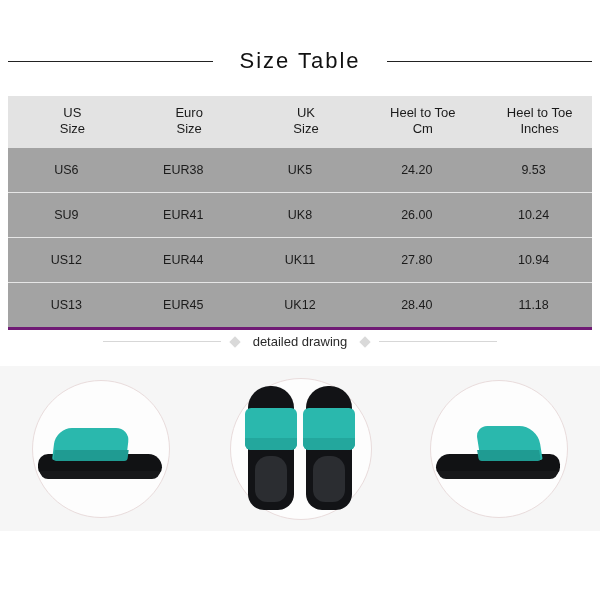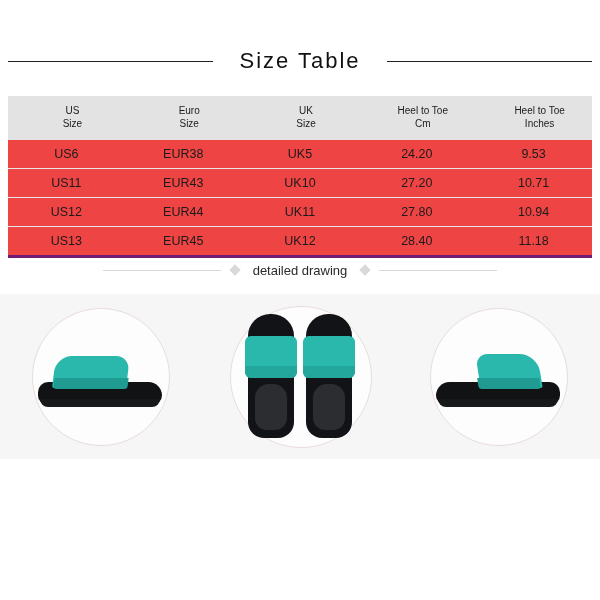--- a/index.html
+++ b/index.html
@@ -49,35 +49,35 @@
     margin-top: 18px;
     padding: 0 8px;
   }
   table.size-table {
     width: 100%;
     border-collapse: collapse;
     table-layout: fixed;
   }
   table.size-table thead th {
     background: #e3e3e3;
-    font-size: 10px;
+    font-size: 13px;
     font-weight: normal;
     color: #1b1b1b;
     padding: 9px 2px 10px 14px;
     line-height: 1.25;
     text-align: center;
     vertical-align: middle;
   }
   table.size-table tbody td {
     font-size: 12.5px;
     color: #1b1b1b;
     text-align: center;
-    padding: 7px 2px;
+    padding: 15px 2px;
     border-bottom: 1px solid #e6e6e6;
-    background: #ef4444;
+    background: #a3a3a3;
   }
   table.size-table tbody tr:last-child td {
     border-bottom: 3px solid #701a75;
   }
   .th-line2 { display: block; }
 
   
   .divider-row {
     display: flex;
     align-items: center;
@@ -275,25 +275,25 @@
       </thead>
       <tbody>
         <tr>
           <td>US6</td>
           <td>EUR38</td>
           <td>UK5</td>
           <td>24.20</td>
           <td>9.53</td>
         </tr>
         <tr>
-          <td>US11</td>
-          <td>EUR43</td>
-          <td>UK10</td>
-          <td>27.20</td>
-          <td>10.71</td>
+          <td>SU9</td>
+          <td>EUR41</td>
+          <td>UK8</td>
+          <td>26.00</td>
+          <td>10.24</td>
         </tr>
         <tr>
           <td>US12</td>
           <td>EUR44</td>
           <td>UK11</td>
           <td>27.80</td>
           <td>10.94</td>
         </tr>
         <tr>
           <td>US13</td>

